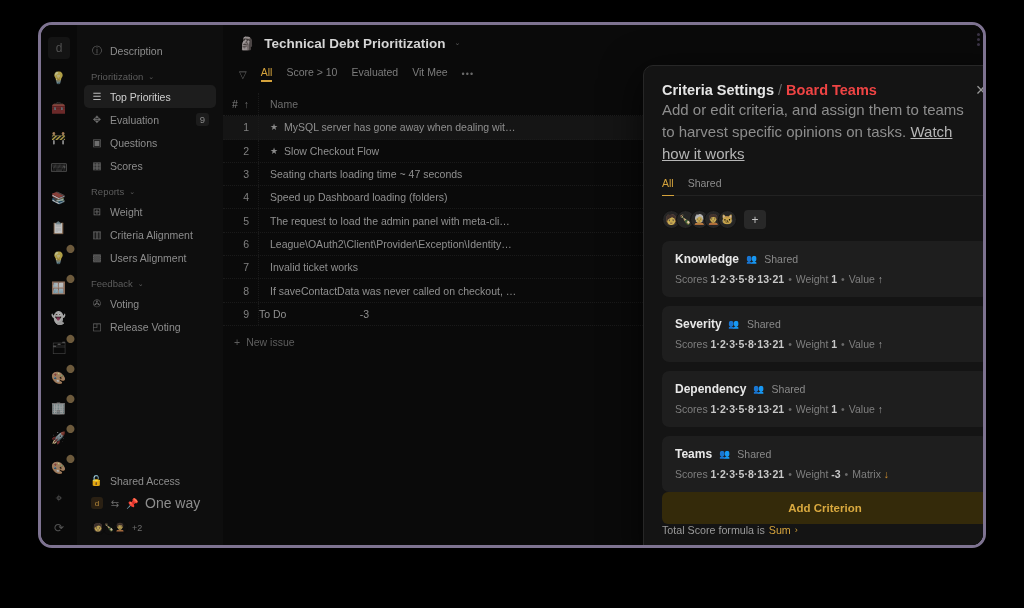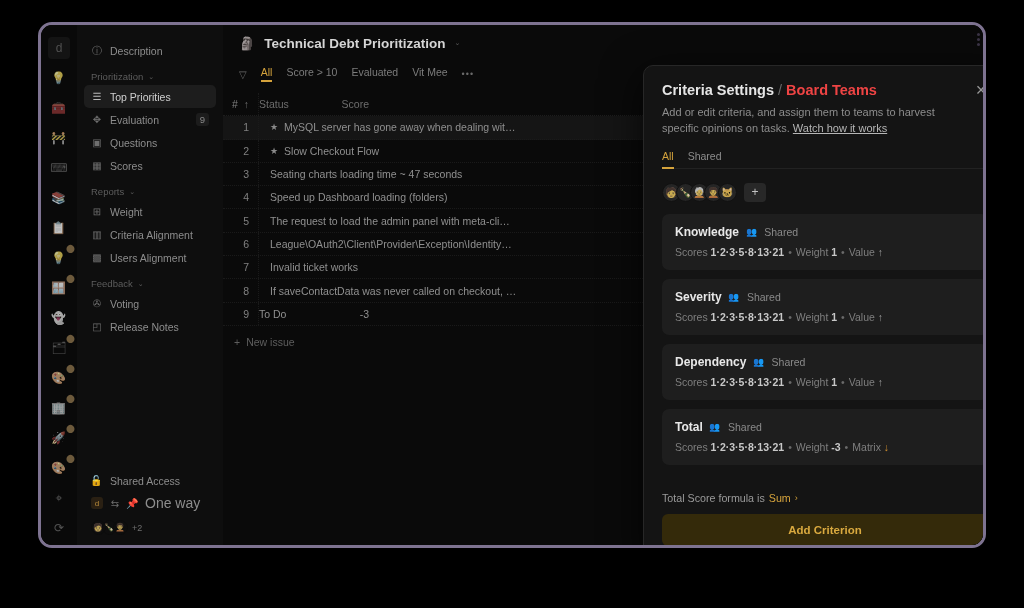--- a/index.html
+++ b/index.html
@@ -198,21 +198,21 @@
   #panel-title { font-size: 14.5px; font-weight: bold; color: #e6e6e6; }
   #panel-title .sep { color: #6a6a6a; font-weight: normal; }
   #panel-title .accent { color: #ef4444; }
   #close-icon {
     position: absolute; right: 16px; top: 15px;
     width: 18px; height: 18px;
     display: flex; align-items: center; justify-content: center;
     color: #9a9a9a; font-size: 14px;
   }
   #panel-desc {
-    margin-top: 7px; font-size: 11px; line-height: 1.45;
+    margin-top: 1px; font-size: 15px; line-height: 1.45;
     color: #8d8d8d; max-width: 310px;
   }
   #panel-desc .lnk { color: #b6b6b6; text-decoration: underline; }
 
   #panel-tabs {
     display: flex; gap: 14px;
     margin: 13px 18px 0;
     font-size: 10.5px; color: #8d8d8d;
     border-bottom: 1px solid #222;
   }
@@ -362,21 +362,21 @@
           <div class="side-group">
             <span>Feedback</span>
             <span class="caret">⌄</span>
           </div>
           <div class="side-row">
             <span class="side-icon">✇</span>
             <span class="side-label">Voting</span>
           </div>
           <div class="side-row">
             <span class="side-icon">◰</span>
-            <span class="side-label">Release Notes</span>
+            <span class="side-label">Release Voting</span>
           </div>
         </div>
 
       <div id="sidebar-bottom">
         <div class="side-row">
           <span class="side-icon">🔓</span>
           <span class="side-label">Shared Access</span>
         </div>
         <div class="one-way-row">
           <span class="mini-box">d</span>
@@ -414,20 +414,23 @@
           </span>
         <span id="more-filters">•••</span>
       </div>
 
       <div id="table">
         <div class="trow header">
           <span class="c-num">
             <span>#</span>
             <span style="margin-left:6px;color:#6d6d6d">↑</span>
           </span>
+          <span class="c-name">
+            <span class="name-txt">Name</span>
+          </span>
           <span class="c-status">Status</span>
           <span class="c-score">Score</span>
         </div>
         <div id="table-rows">
             <div class="trow sel">
               <span class="c-num">1</span>
               <span class="c-name">
                 <span class="star">★</span>
                 <span class="name-txt">MySQL server has gone away when dealing wit…</span>
               </span>
@@ -552,35 +555,35 @@
           <div class="crit-card">
             <div class="crit-top">
               <span class="crit-name">Dependency</span>
               <span class="people-icon">👥</span>
               <span class="crit-shared">Shared</span>
             </div>
             <div class="crit-meta"><span>Scores </span><b>1·2·3·5·8·13·21</b><span class="dot">•</span><span>Weight </span><b>1</b><span class="dot">•</span><span>Value </span><span class="up-arrow">↑</span></div>
           </div>
           <div class="crit-card">
             <div class="crit-top">
-              <span class="crit-name">Total</span>
+              <span class="crit-name">Teams</span>
               <span class="people-icon">👥</span>
               <span class="crit-shared">Shared</span>
             </div>
             <div class="crit-meta"><span>Scores </span><b>1·2·3·5·8·13·21</b><span class="dot">•</span><span>Weight </span><b>-3</b><span class="dot">•</span><span>Matrix </span><span class="down-arrow">↓</span></div>
           </div>
         </div>
 
       <div id="panel-footer">
+        <div id="add-criterion-btn">Add Criterion</div>
         <div id="formula-row">
           <span>Total Score formula is</span>
           <span class="accent">Sum</span>
           <span class="chev">›</span>
         </div>
-        <div id="add-criterion-btn">Add Criterion</div>
       </div>
     </div>
 
     <div id="scroll-marks">
       <i></i>
         <i></i>
         <i></i>
     </div>
 
   </div>

